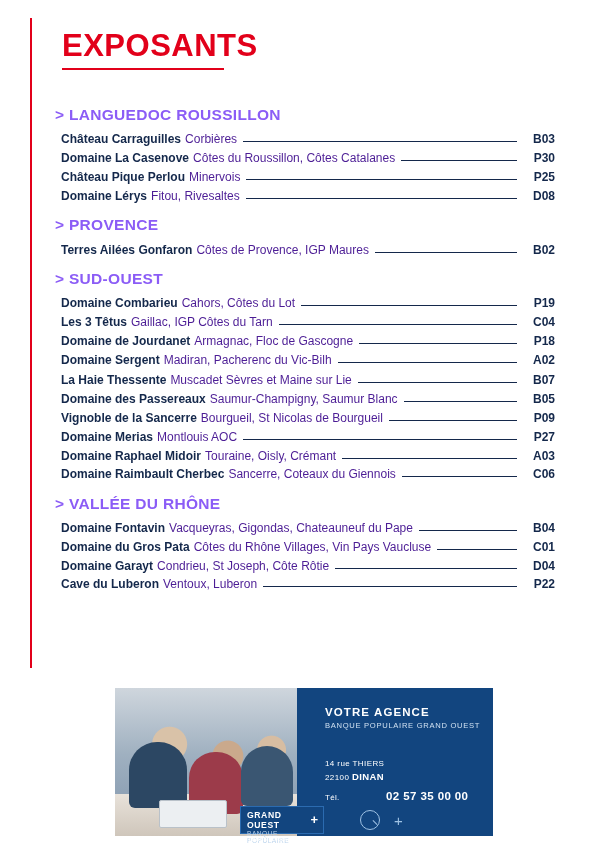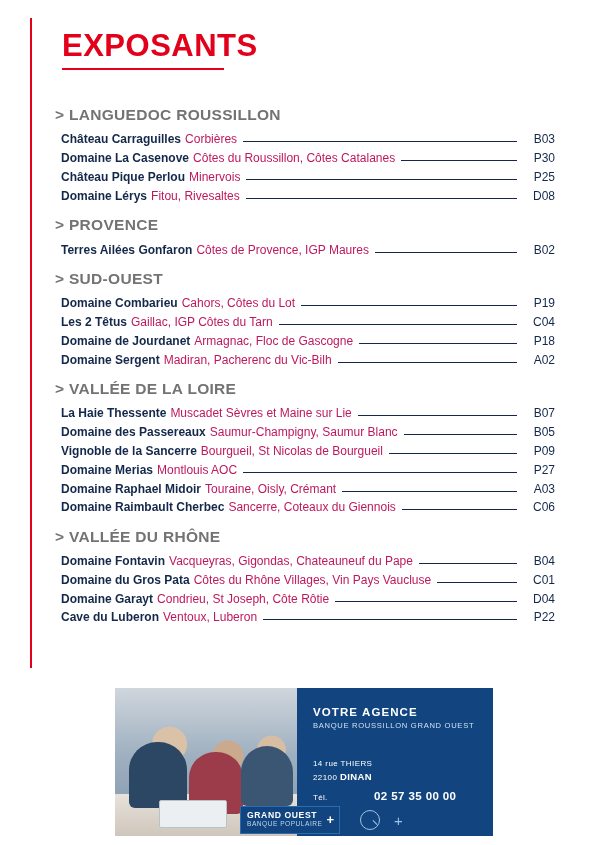--- a/index.html
+++ b/index.html
@@ -53,21 +53,21 @@
   .content {
     position: absolute;
     left: 55px;
     top: 95px;
     width: 500px;
   }
   .region {
     margin-bottom: 2px;
   }
   .region-head {
-    color: #737373;
+    color: #8b5cf6;
     font-weight: bold;
     font-size: 15.5px;
     letter-spacing: 0.3px;
     margin: 11px 0 6px 0;
     text-transform: uppercase;
     white-space: nowrap;
   }
   .entry {
     display: flex;
     align-items: flex-start;
@@ -77,31 +77,31 @@
     padding: 3.4px 0 3.4px 6px;
     white-space: nowrap;
   }
   .entry .name {
     font-weight: bold;
     color: #14284b;
     margin-right: 4px;
   }
   .entry .appell {
     font-weight: normal;
-    color: #be185d;
+    color: #4c1d95;
   }
   .entry .leader {
     flex: 1 1 auto;
     border-bottom: 1px solid #14284b;
     margin: 0 6px 3px 6px;
     min-width: 14px;
     height: 8px;
   }
   .entry .code {
-    font-weight: normal;
+    font-weight: bold;
     color: #14284b;
     text-align: right;
     min-width: 32px;
   }
   .advert {
     position: absolute;
     left: 115px;
     top: 688px;
     width: 378px;
     height: 148px;
@@ -160,21 +160,21 @@
     left: 44px;
     bottom: 8px;
     width: 66px;
     height: 26px;
     background: #eceff2;
     border: 1px solid #b9c1c9;
     border-radius: 2px;
   }
   .ad-right {
     position: absolute;
-    left: 182px;
+    left: 194px;
     top: 0;
     width: 196px;
     height: 148px;
     color: #ffffff;
     padding: 18px 12px 0 16px;
     box-sizing: border-box;
   }
   .ad-title {
     font-size: 11.5px;
     font-weight: bold;
@@ -206,21 +206,21 @@
   .ad-phone .num {
     font-weight: bold;
     font-size: 11.5px;
     letter-spacing: 0.4px;
     padding-left: 44px;
   }
   .ad-logo {
     position: absolute;
     left: 240px;
     top: 806px;
-    width: 100px;
+    width: 84px;
     height: 28px;
     background: #12457f;
     border: 1px solid #2b6bb0;
     color: #ffffff;
     box-sizing: border-box;
     padding: 3px 6px;
   }
   .ad-logo .l1 {
     font-size: 8.6px;
     font-weight: bold;
@@ -328,40 +328,39 @@
       </div>
       <div class="region">
         <div class="region-head">&gt; SUD-OUEST</div>
         <div class="entry">
           <span class="name">Domaine Combarieu</span>
           <span class="appell">Cahors, Côtes du Lot</span>
           <span class="leader"></span>
           <span class="code">P19</span>
         </div>
         <div class="entry">
-          <span class="name">Les 2 Têtus</span>
+          <span class="name">Les 3 Têtus</span>
           <span class="appell">Gaillac, IGP Côtes du Tarn</span>
           <span class="leader"></span>
           <span class="code">C04</span>
         </div>
         <div class="entry">
           <span class="name">Domaine de Jourdanet</span>
           <span class="appell">Armagnac, Floc de Gascogne</span>
           <span class="leader"></span>
           <span class="code">P18</span>
         </div>
         <div class="entry">
           <span class="name">Domaine Sergent</span>
           <span class="appell">Madiran, Pacherenc du Vic-Bilh</span>
           <span class="leader"></span>
           <span class="code">A02</span>
         </div>
       </div>
       <div class="region">
-        <div class="region-head">&gt; VALLÉE DE LA LOIRE</div>
         <div class="entry">
           <span class="name">La Haie Thessente</span>
           <span class="appell">Muscadet Sèvres et Maine sur Lie</span>
           <span class="leader"></span>
           <span class="code">B07</span>
         </div>
         <div class="entry">
           <span class="name">Domaine des Passereaux</span>
           <span class="appell">Saumur-Champigny, Saumur Blanc</span>
           <span class="leader"></span>
@@ -424,21 +423,21 @@
   <div class="advert">
     <div class="ad-photo">
       <div class="desk"></div>
       <div class="person-a"></div>
       <div class="person-b"></div>
       <div class="person-c"></div>
       <div class="laptop"></div>
     </div>
     <div class="ad-right">
       <div class="ad-title">VOTRE AGENCE</div>
-      <div class="ad-sub">BANQUE ROUSSILLON GRAND OUEST</div>
+      <div class="ad-sub">BANQUE POPULAIRE GRAND OUEST</div>
       <div class="ad-addr">
         <div>14 rue THIERS</div>
         <div>
           <span>22100</span>
           <span class="city">DINAN</span>
         </div>
       </div>
       <div class="ad-phone">
         <span>Tél.</span>
         <span class="num">02 57 35 00 00</span>

